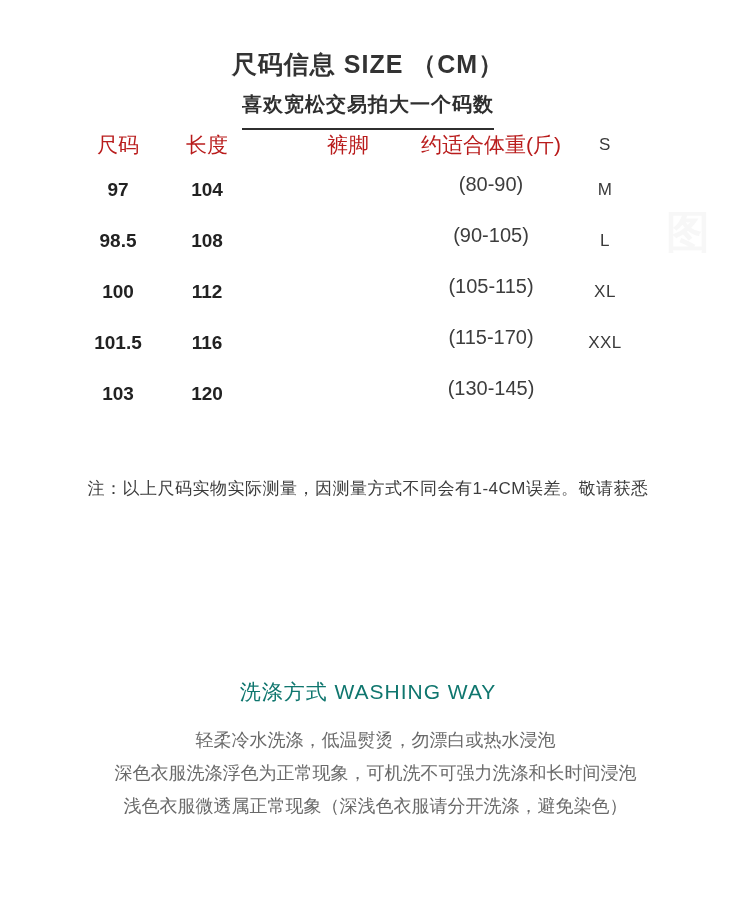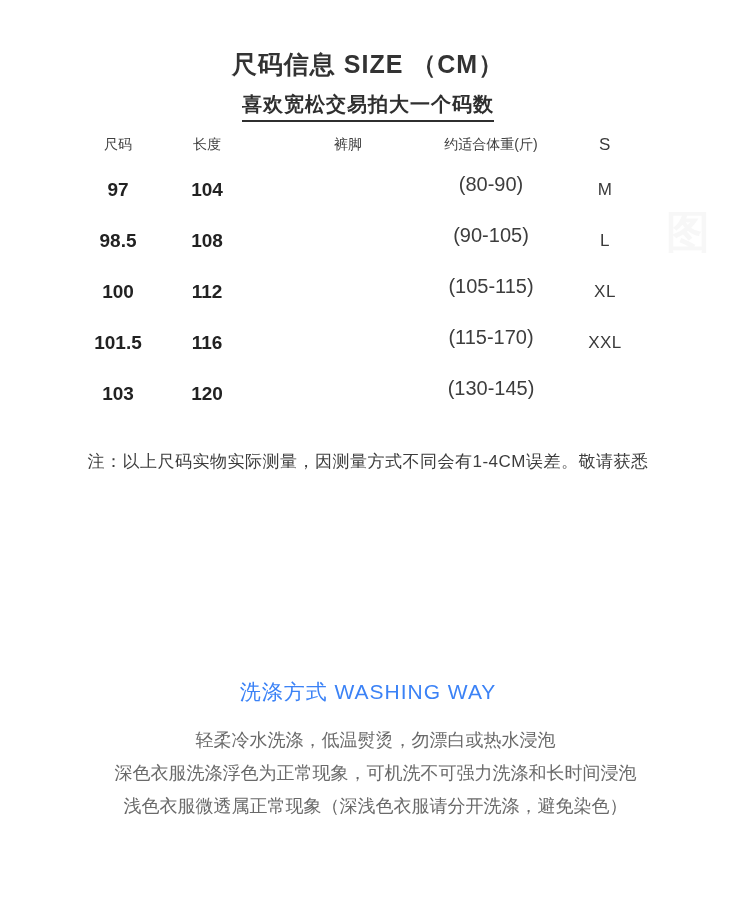--- a/index.html
+++ b/index.html
@@ -25,57 +25,57 @@
     position: absolute;
     top: 91px; left: 0; width: 100%;
     text-align: center;
   }
   .subtitle {
     display: inline-block;
     font-size: 20px;
     font-weight: 700;
     color: #2f2f2f;
     border-bottom: 2px solid #2f2f2f;
-    padding-bottom: 2px;
+    padding-bottom: 10px;
     letter-spacing: 1px;
   }
   .size-table {
     position: absolute;
     left: 60px; top: 126px;
     display: grid;
     grid-template-columns: 116px 62px 220px 66px 162px;
     grid-template-rows: 38px 51px 51px 51px 51px 51px;
     width: 626px;
   }
   .cell {
     display: flex;
     align-items: center;
     justify-content: center;
     white-space: nowrap;
   }
-  .hdr { font-size: 14px; font-weight: 500; color: #404040; }
+  .hdr { font-size: 21px; font-weight: 500; color: #b91c1c; }
   .sz  { font-size: 17px; font-weight: 400; color: #3a3a3a; letter-spacing: 0.5px; }
   .num { font-size: 19px; font-weight: 600; color: #222222; }
   .wt  { font-size: 20px; font-weight: 400; color: #3d3d3d; transform: translateY(-5px); }
   .note {
     position: absolute;
-    top: 450px; left: 0; width: 100%;
+    top: 477px; left: 0; width: 100%;
     text-align: center;
     font-size: 17px;
     font-weight: 500;
     color: #3c3c3c;
     letter-spacing: 0.5px;
   }
   .wash-heading {
     position: absolute;
     top: 678px; left: 0; width: 100%;
     text-align: center;
     font-size: 21px;
     font-weight: 500;
-    color: #3b82f6;
+    color: #0f766e;
     letter-spacing: 1px;
   }
   .wash-lines {
     position: absolute;
     top: 724px; left: 0; width: 100%;
     text-align: center;
     font-family: "Liberation Serif", "DejaVu Serif", serif;
     font-size: 18px;
     color: #6a6a6a;
     line-height: 33px;

